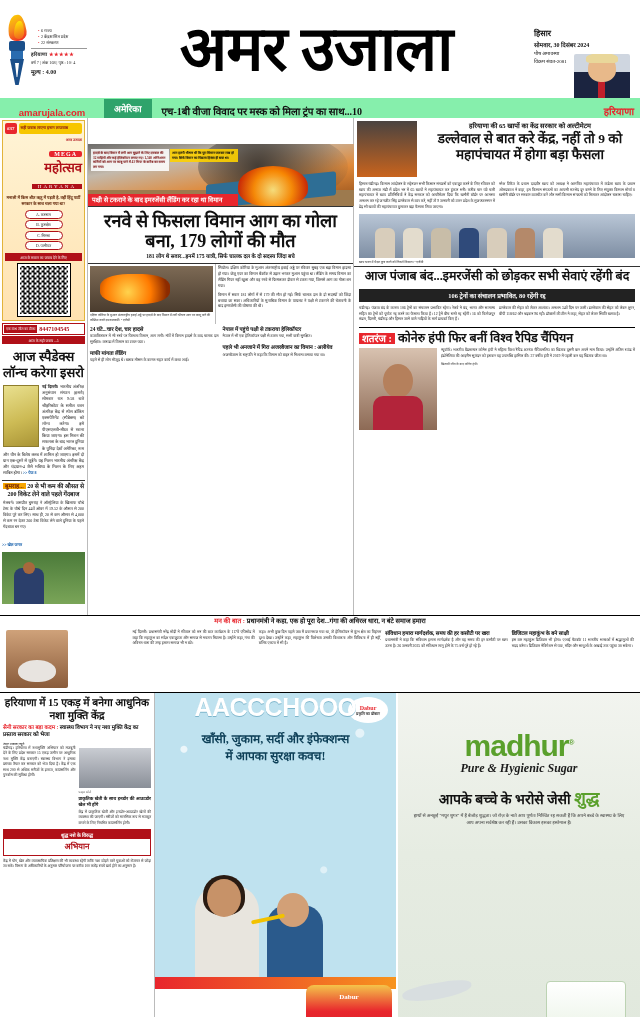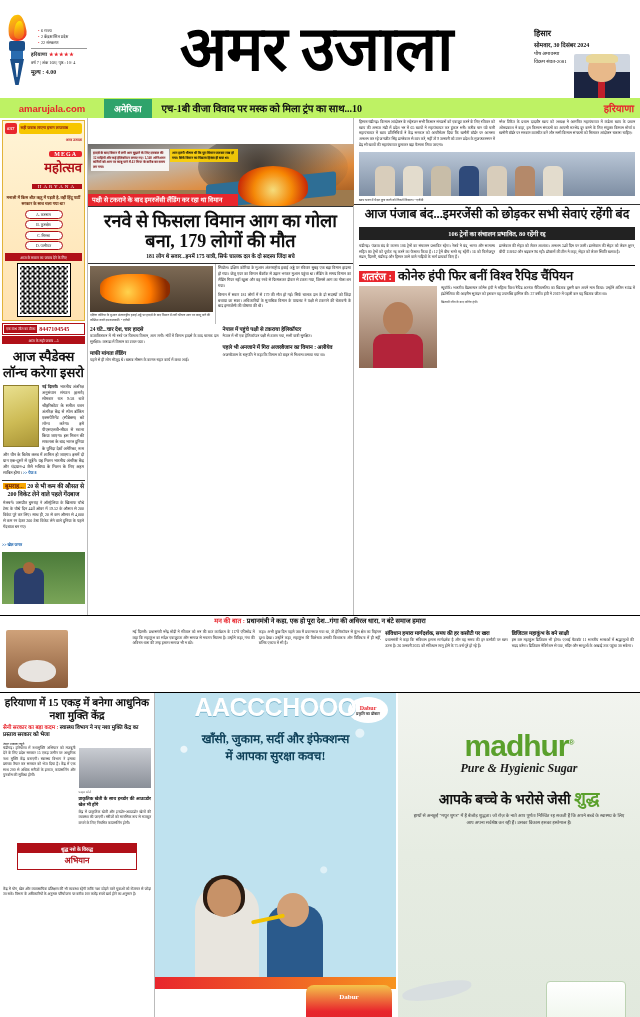--- a/index.html
+++ b/index.html
@@ -36,21 +36,21 @@
 
   .wordmark{flex:1;text-align:center;font-weight:bold;font-size:62px;line-height:.98;
     letter-spacing:-1px;color:#000;font-family:"Liberation Serif",serif;padding-bottom:4px;}
   .editionbox{width:100px;font-size:5px;line-height:1.6;text-align:left;padding-bottom:8px;}
   .editionbox .city{font-weight:bold;font-size:8px;}
   .editionbox .date{font-weight:bold;font-size:6px;}
 
   .trumpimg{position:absolute;right:10px;bottom:-2px;width:56px;height:46px;border-radius:2px;overflow:hidden;}
 
   
-  .strip{height:20px;background:#bef264;display:flex;align-items:center;font-size:9px;position:relative;}
+  .strip{height:20px;background:#86efac;display:flex;align-items:flex-end;font-size:9px;position:relative;}
   .strip .site{width:104px;text-align:center;color:#e8262d;font-weight:bold;font-size:9.5px;
     font-family:"Liberation Sans",sans-serif;}
   .strip .cat{background:#2fa36b;color:#fff;font-weight:bold;padding:3px 10px;font-size:9px;}
   .strip .txt{font-weight:bold;margin-left:10px;font-size:10px;}
   .strip .state{margin-left:auto;margin-right:6px;color:#e8262d;font-weight:bold;font-size:10px;}
 
   
   .body-grid{display:flex;height:497px;}
   .col-left{width:88px;border-right:.8px solid #bbb;box-sizing:border-box;}
   .col-mid{width:266px;border-right:.8px solid #bbb;box-sizing:border-box;}
@@ -159,21 +159,21 @@
 
   
   .bottom{display:flex;height:calc(1017px - 98px - 20px - 497px - 0px);}
   .hy-col{width:155px;border-right:.8px solid #bbb;box-sizing:border-box;}
   .hy-head{font-size:10.5px;font-weight:bold;line-height:1.2;text-align:center;padding:4px 3px 2px 3px;}
   .hy-sub{font-size:5.6px;font-weight:bold;padding:0 3px 2px 3px;line-height:1.3;}
   .hy-sub .red{color:#e8262d;}
   .hy-body{display:flex;gap:3px;padding:0 3px;}
   .hy-body .c{flex:1;font-size:3.7px;line-height:1.5;text-align:justify;}
   .hy-img{height:40px;background:linear-gradient(180deg,#c9ccd2,#8a8f98);margin:2px 0;position:relative;}
-  .hy-ad{margin:17px;border:1px solid #b01018;}
+  .hy-ad{margin:3px;border:1px solid #b01018;}
   .hy-ad .t{background:#b01018;color:#fff;font-size:5px;text-align:center;padding:1.5px;font-weight:bold;}
   .hy-ad .b{font-size:8px;font-weight:bold;text-align:center;color:#b01018;padding:3px 2px;line-height:1.2;}
 
   .ad-dabur{width:243px;position:relative;background:#bfe2ef;overflow:hidden;box-sizing:border-box;border-right:2px solid #fff;}
   .ad-dabur .snow{position:absolute;inset:0;background:
     radial-gradient(circle at 12% 14%,rgba(255,255,255,.7) 0 3px,transparent 4px),
     radial-gradient(circle at 85% 10%,rgba(255,255,255,.6) 0 4px,transparent 5px),
     radial-gradient(circle at 30% 62%,rgba(255,255,255,.55) 0 3px,transparent 4px),
     radial-gradient(circle at 70% 44%,rgba(255,255,255,.5) 0 3px,transparent 4px);}
   .dabur-logo{position:absolute;right:8px;top:4px;width:40px;height:26px;background:#fff;border-radius:50%;
@@ -350,20 +350,27 @@
         <div class="c">
           <h4>नेपाल में पहुंचे पक्षी से टकराया हेलिकॉप्टर</h4>
           <div>नेपाल में भी एक हेलिकॉप्टर पक्षी से टकरा गया, सभी यात्री सुरक्षित।</div>
           <h4 style="margin-top:4px">पहले भी अनजाने में गिरा अजरबैजान का विमान : अलीयेव</h4>
           <div>अजरबैजान के राष्ट्रपति ने कहा कि विमान को बाहर से निशाना बनाया गया था।</div>
         </div>
       </div>
     </div>
 
     <div class="col-right">
+      <div style="display:flex;">
+        <div style="width:60px;height:56px;margin:3px;background:linear-gradient(180deg,#4a4340,#c9641d);"></div>
+        <div style="flex:1">
+          <div class="r-kick">हरियाणा की 65 खापों का केंद्र सरकार को अल्टीमेटम</div>
+          <div class="r-head">डल्लेवाल से बात करे केंद्र, नहीं तो 9 को महापंचायत में होगा बड़ा फैसला</div>
+        </div>
+      </div>
       <div class="r-cols">
         <div class="c">हिसार/चंडीगढ़। किसान आंदोलन के मद्देनजर सभी किसान संगठनों को एकजुट करने के लिए रविवार को खाप की अनाज मंडी में प्रदेश भर में 65 खापों ने महापंचायत कर हुंकार भरी। करीब चार घंटे चली महापंचायत में खाप प्रतिनिधियों ने केंद्र सरकार को अल्टीमेटम दिया कि खनौरी बॉर्डर पर आमरण अनशन कर रहे जगजीत सिंह डल्लेवाल से बात करे, नहीं तो 9 जनवरी को उत्तर प्रदेश के मुजफ्फरनगर में डेढ़ सौ खापों की महापंचायत बुलाकर बड़ा फैसला लिया जाएगा।</div>
         <div class="c">नरेश टिकैत के प्रधान दादवीर खाप को अध्यक्ष ने आमंत्रित महापंचायत में कंडेला खाप के प्रधान ओमप्रकाश ने कहा, हम किसान संगठनों का आपसी मतभेद दूर करने के लिए संयुक्त किसान मोर्चा व खनौरी बॉर्डर पर सरकार बातचीत करें और सभी किसान संगठनों को मिलकर आंदोलन चलाना चाहिए।</div>
       </div>
       <div class="r-photo">
         <div class="p" style="left:16px;background:#d8cdbb;"></div>
         <div class="p" style="left:44px;background:#e3dccd;"></div>
         <div class="p" style="left:72px;background:#c8bda8;"></div>
         <div class="p" style="left:100px;background:#2f4a7a;"></div>
         <div class="p" style="left:128px;background:#d8cdbb;"></div>

